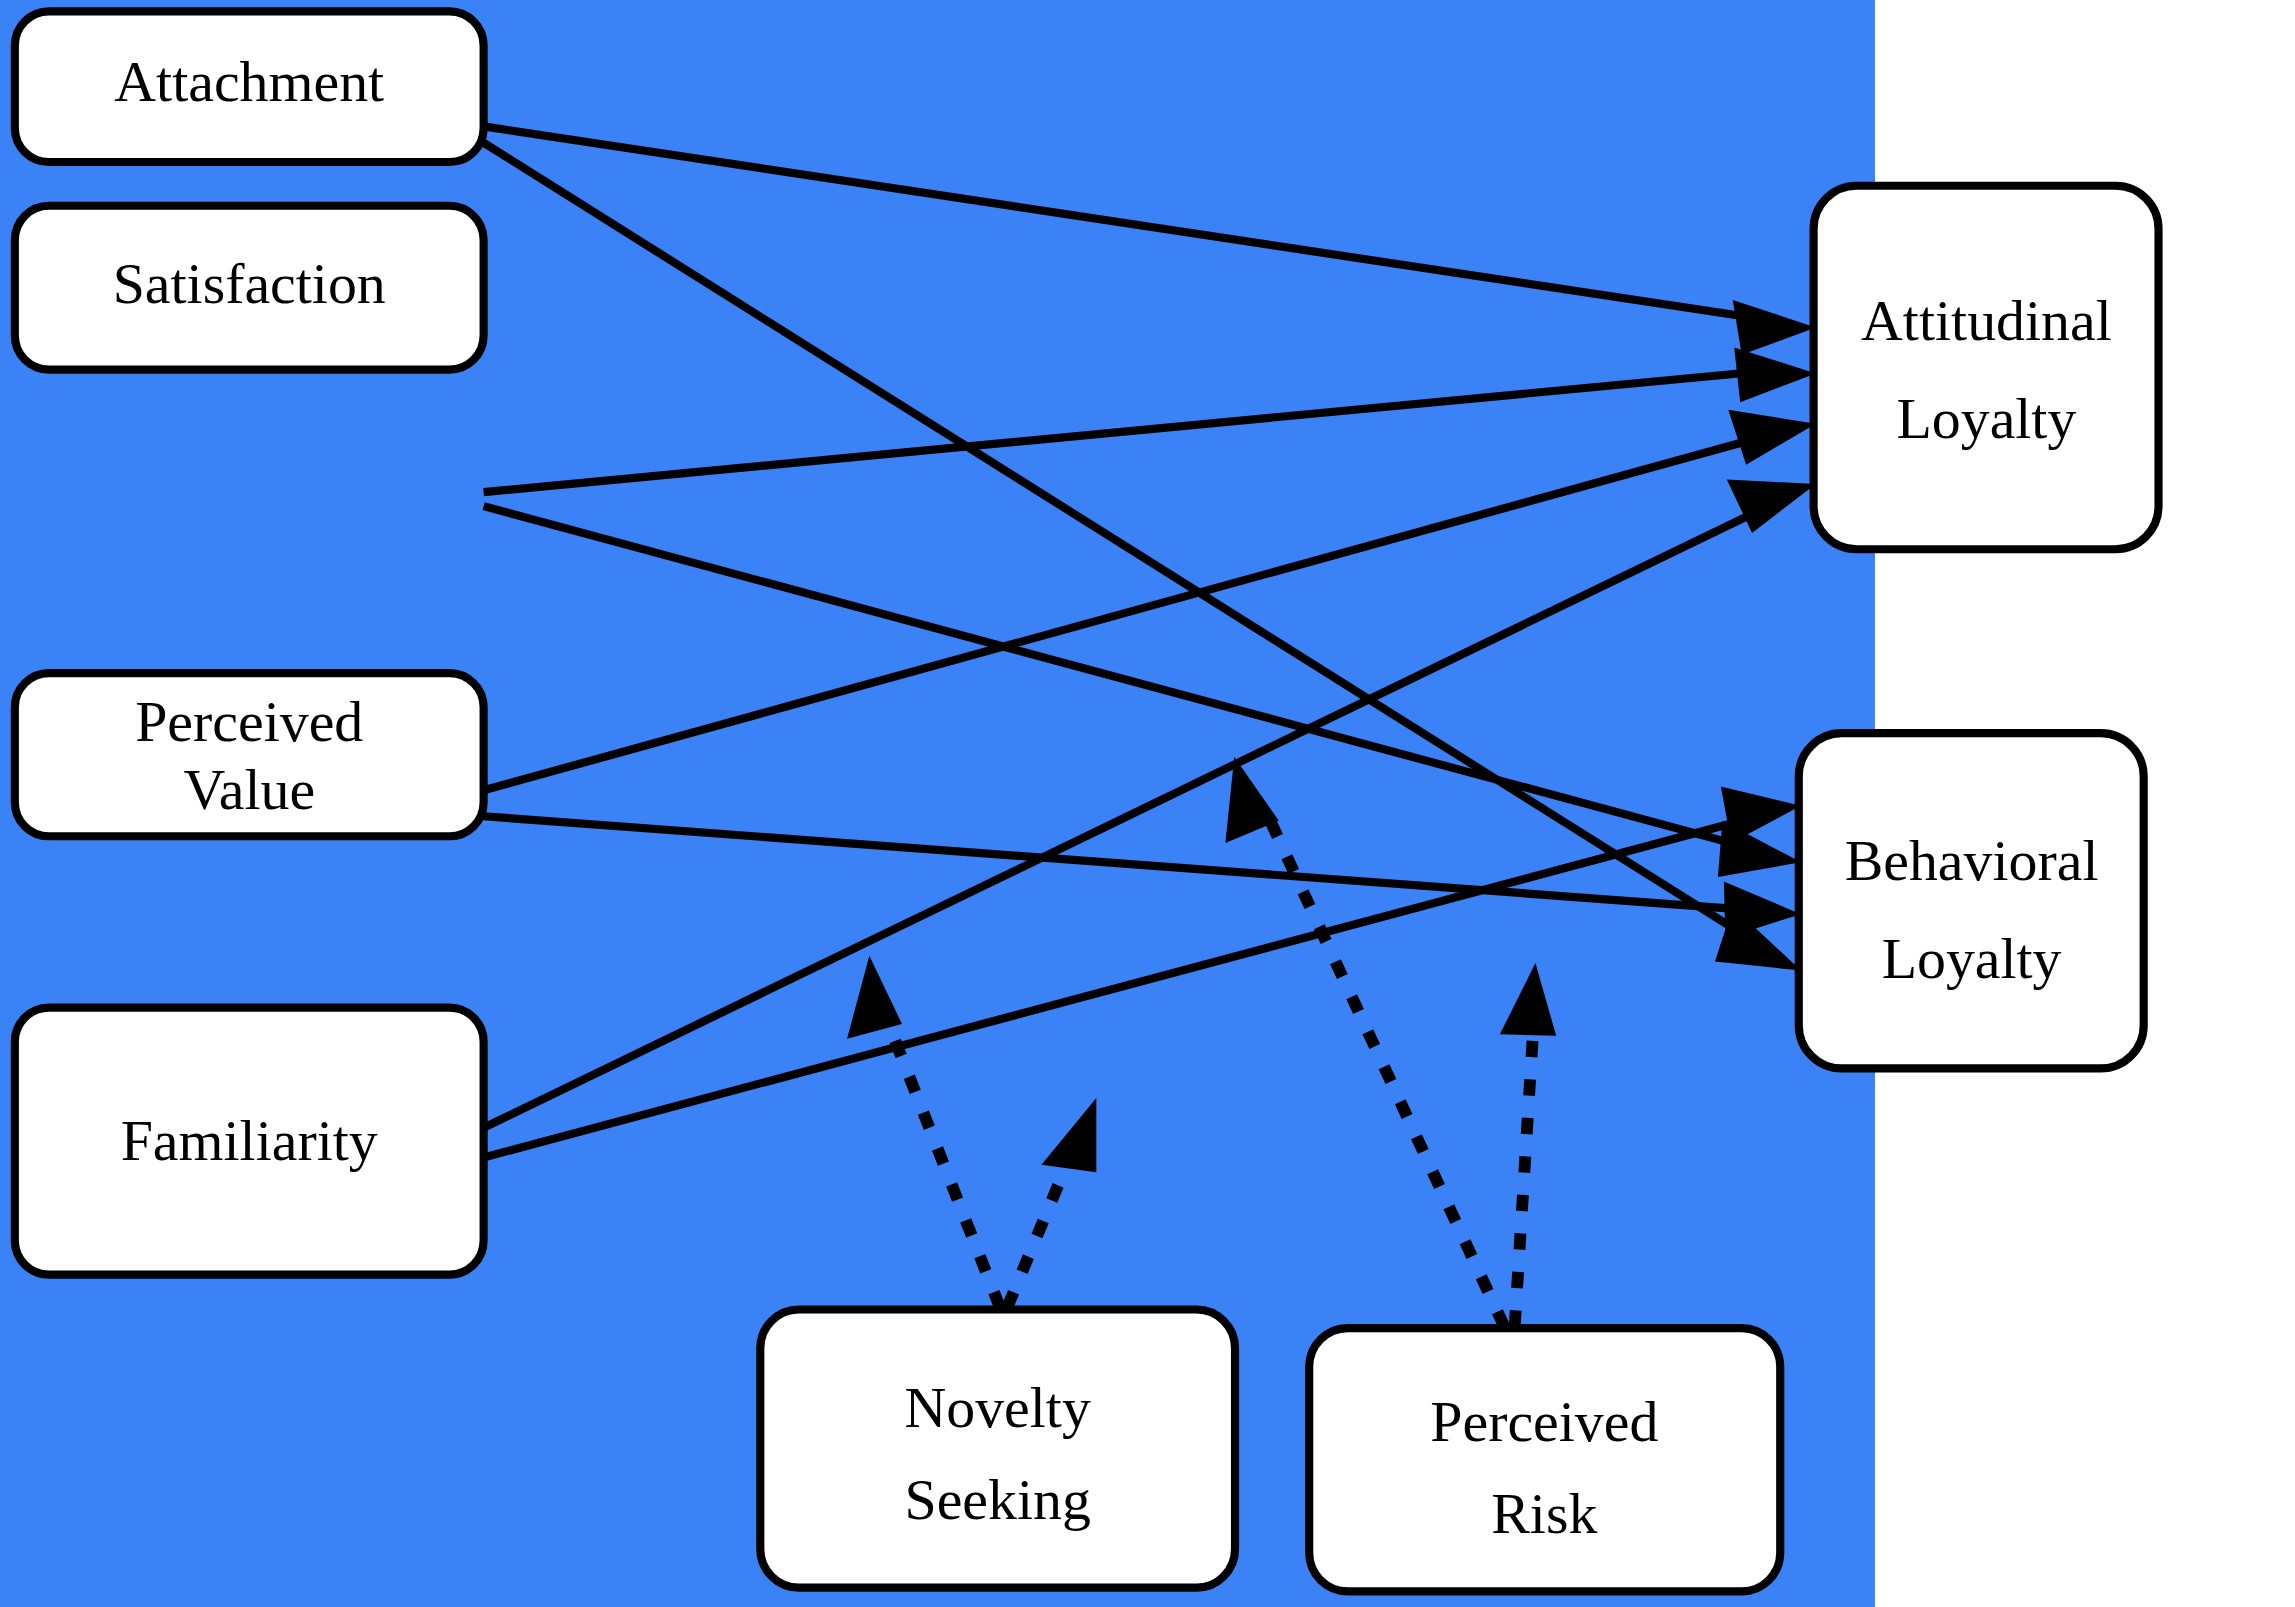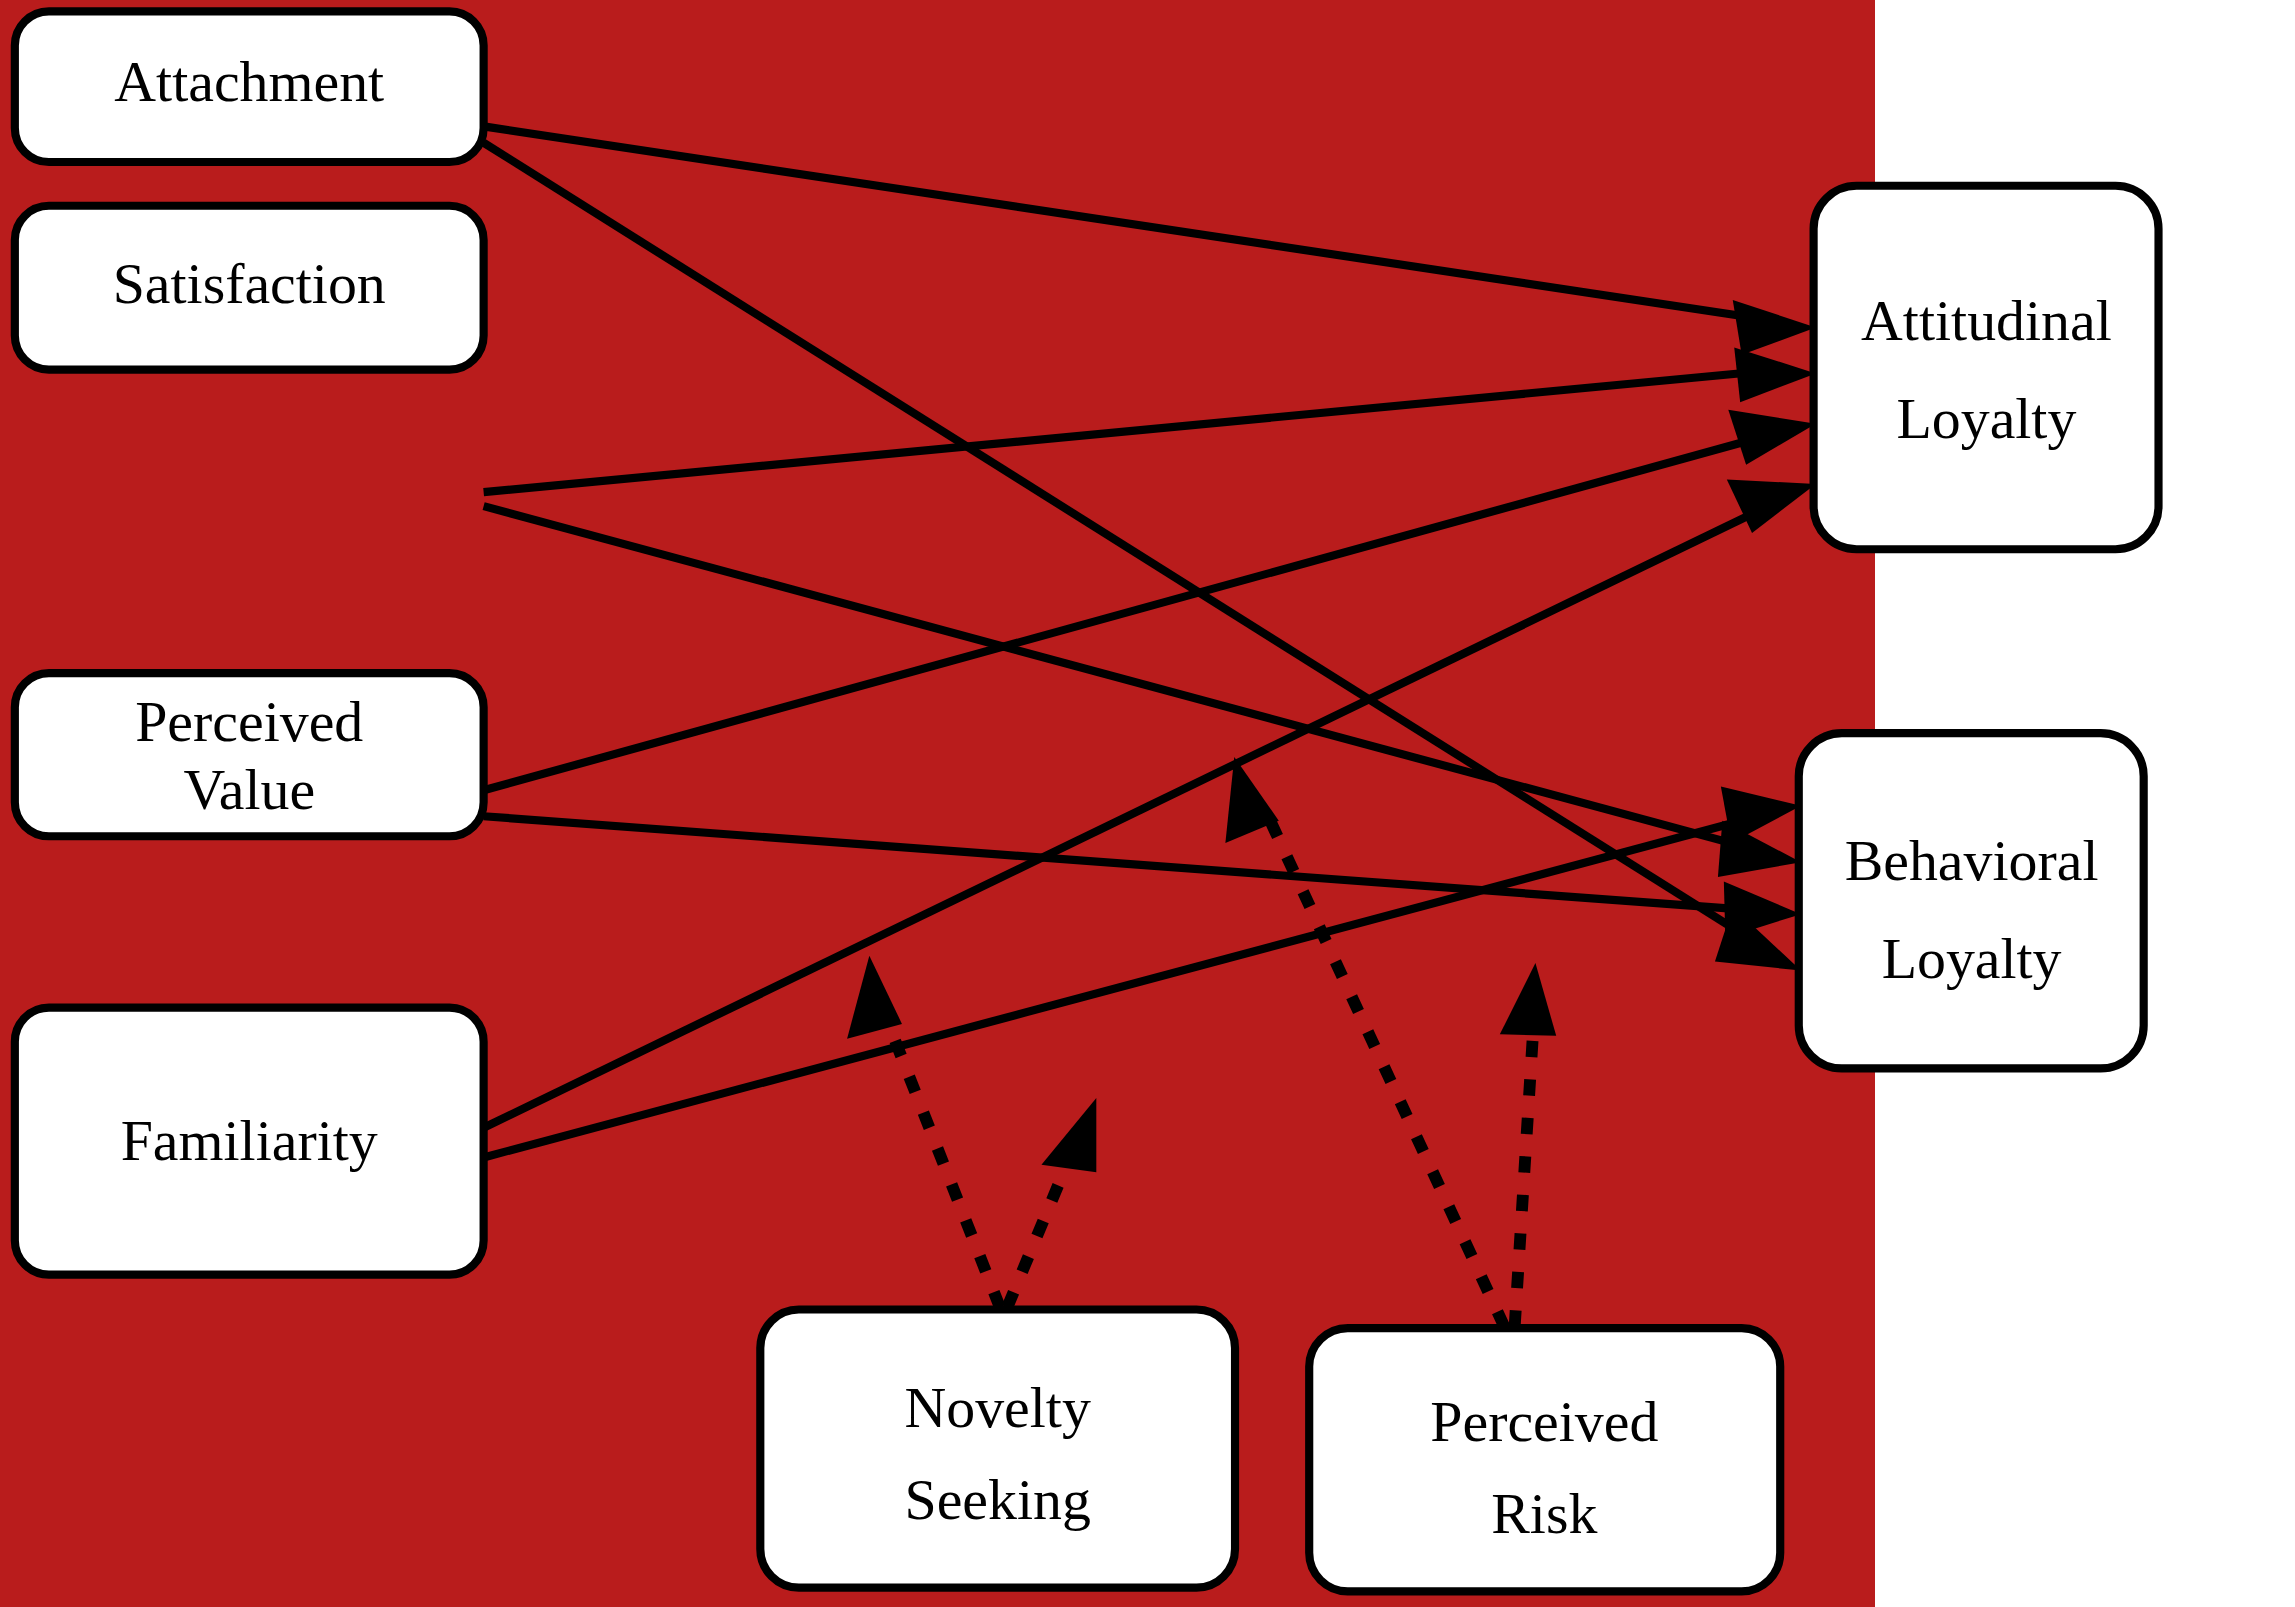--- a/index.html
+++ b/index.html
@@ -10,21 +10,21 @@
   body {
     width: 2295px;
     height: 1608px;
     font-family: "Liberation Serif", "DejaVu Serif", serif;
     overflow: hidden;
   }
   #diagram-root {
     position: relative;
     width: 1875px;
     height: 1608px;
-    background: #b91c1c;
+    background: #3b82f6;
   }
   svg#model-svg {
     position: absolute;
     left: 0;
     top: 0;
     width: 2295px;
     height: 1608px;
     display: block;
   }
   .node-rect {

